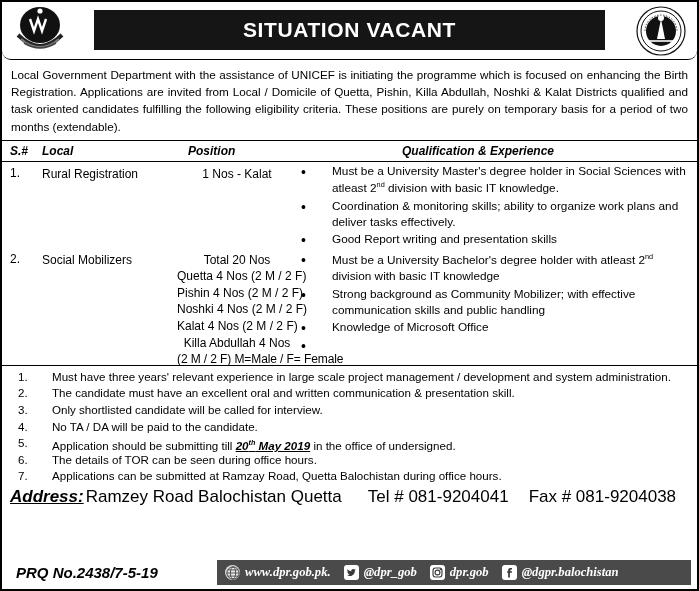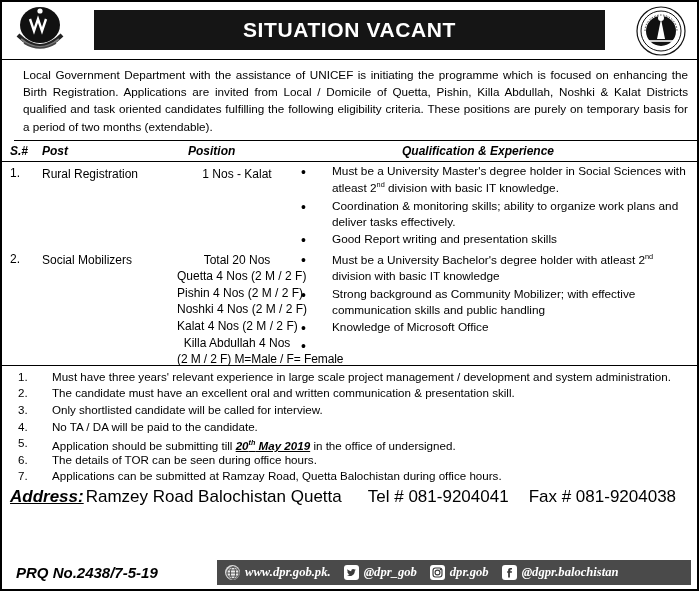--- a/index.html
+++ b/index.html
@@ -20,20 +20,21 @@
     border: 2px solid #000;
     overflow: hidden;
   }
 
   
   .header {
     position: relative;
     height: 58px;
     border-bottom: 1px solid #000;
     box-sizing: border-box;
+    border-radius: 9px;
   }
   .emblem {
     position: absolute;
     top: 3px;
     width: 56px;
     height: 52px;
   }
   .emblem-left { left: 10px; }
   .emblem-right { right: 8px; }
 
@@ -55,21 +56,20 @@
     letter-spacing: 0.6px;
   }
 
   
   .intro {
     padding: 6px 9px 5px 9px;
     font-size: 11.7px;
     line-height: 1.47;
     text-align: justify;
     border-bottom: 1.5px solid #000;
-    margin-left: 12px;
   }
 
   
   .tbl {
     position: relative;
     border-bottom: 1.5px solid #000;
   }
   .tbl-head {
     position: relative;
     height: 20px;
@@ -283,21 +283,21 @@
         <path d="M12 26 A16 16 0 0 1 44 26" stroke="#111" stroke-width="0.8" fill="none" stroke-dasharray="1.5 1.5"></path>
       </svg>
     </div>
   </div>
 
   <div class="intro">Local Government Department with the assistance of UNICEF is initiating the programme which is focused on enhancing the Birth Registration. Applications are invited from Local / Domicile of Quetta, Pishin, Killa Abdullah, Noshki &amp; Kalat Districts qualified and task oriented candidates fulfilling the following eligibility criteria. These positions are purely on temporary basis for a period of two months (extendable).</div>
 
   <div class="tbl">
     <div class="tbl-head">
       <span class="th th-sn">S.#</span>
-      <span class="th th-post">Post</span>
+      <span class="th th-post">Local</span>
       <span class="th th-pos">Position</span>
       <span class="th th-qual">Qualification  &amp; Experience</span>
     </div>
 
     <div class="tbl-body">
 
       <div class="row row1">
         <span class="c-sn">1.</span>
         <div class="c-post">
           <div>Rural Registration</div>

